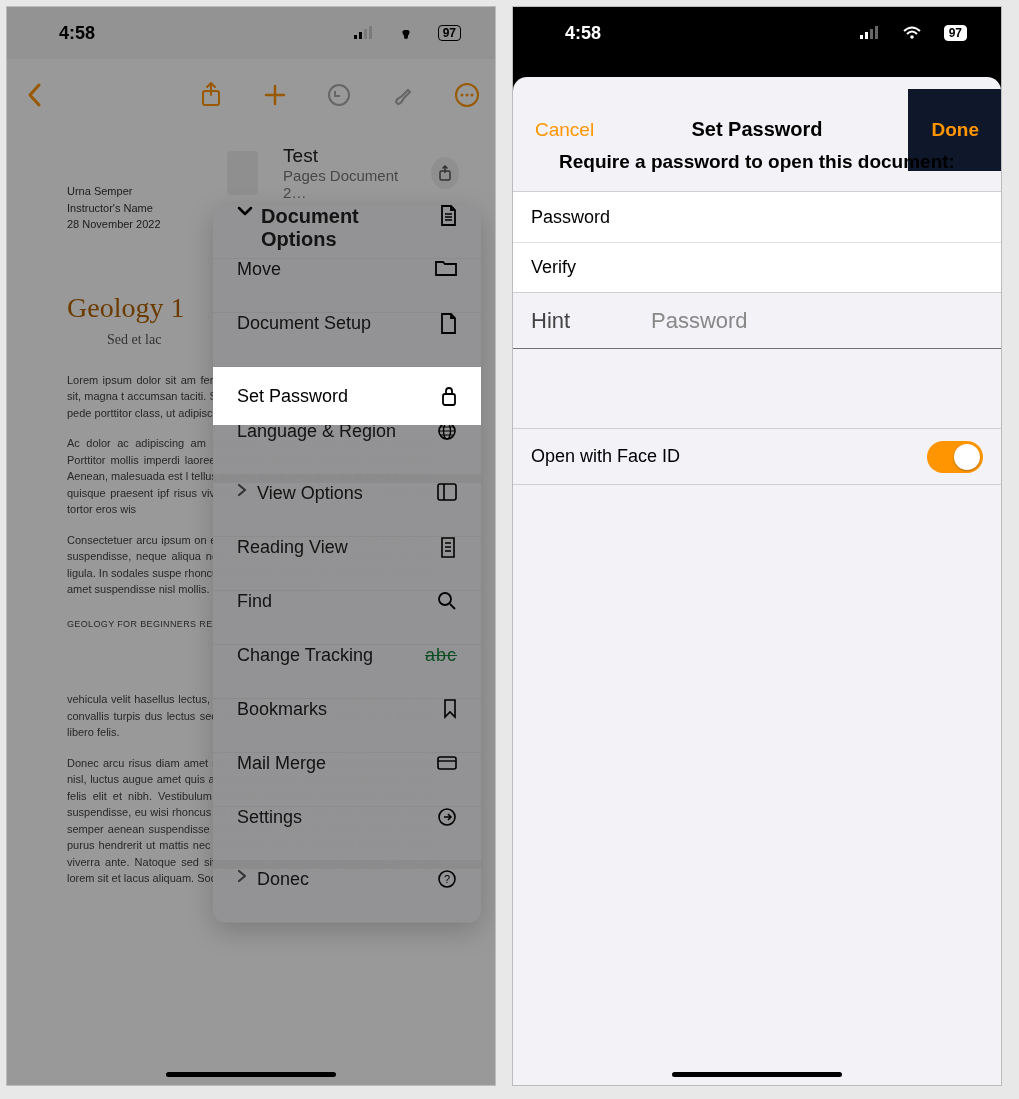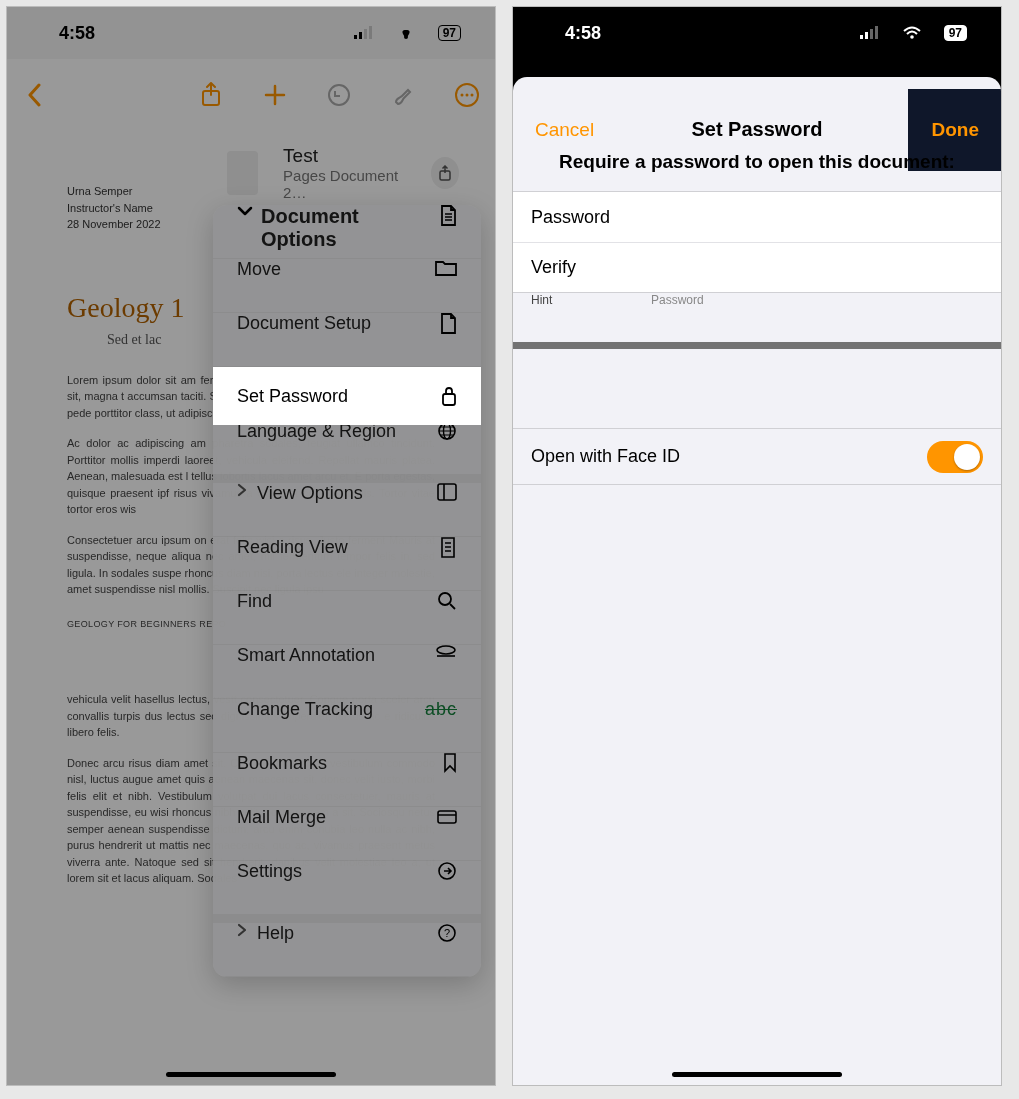--- a/index.html
+++ b/index.html
@@ -140,22 +140,22 @@
   .right .fieldgroup {
     background: #fff; border-top: 1px solid #d0d0d4; border-bottom: 1px solid #d0d0d4;
   }
   .right .fieldgroup .field-row {
     height: 50px; display: flex; align-items: center; padding: 0 18px;
     font-size: 18px;
   }
   .right .fieldgroup .field-row + .field-row { border-top: 1px solid #e2e2e6; }
   .right .fieldgroup .field-label { width: 120px; color: #000; }
   .right .fieldrow-hint {
-    height: 56px; display: flex; align-items: flex-start; padding: 0 18px; font-size: 12px;
-    border-bottom: 7px solid #737373;
+    height: 56px; display: flex; align-items: center; padding: 0 18px; font-size: 22px;
+    border-bottom: 1px solid #737373;
   }
   .right .fieldrow-hint .field-label { width: 120px; color: #444; }
   .right .fieldrow-hint .placeholder { color: #888; }
   .right .gap { height: 80px; border-bottom:1px solid #d0d0d4;}
   .right .toggle-row {
     height: 56px; display: flex; align-items: center; padding: 0 18px; font-size: 18px;
     border-bottom: 1px solid #d0d0d4; background:#f2f2f7;
   }
   .right .toggle-row .label { flex: 1; color:#000;}
   .ios-switch {
@@ -341,29 +341,20 @@
       <div class="row">
         <span>Find</span>
         <span class="trailing">
             <svg width="20" height="20">
               <circle cx="8" cy="8" r="6" stroke="#000" stroke-width="1.8" fill="none"></circle>
               <path d="M13 13 L18 18" stroke="#000" stroke-width="1.8"></path>
             </svg>
           </span>
       </div>
       <div class="row">
-        <span>Smart Annotation</span>
-        <span class="trailing">
-            <svg width="22" height="14">
-              <ellipse cx="11" cy="5" rx="9" ry="4" stroke="#000" stroke-width="1.6" fill="none"></ellipse>
-              <path d="M2 11 H20" stroke="#000" stroke-width="1.6"></path>
-            </svg>
-          </span>
-      </div>
-      <div class="row">
         <span>Change Tracking</span>
         <span class="trailing strike">abc</span>
       </div>
       <div class="row">
         <span>Bookmarks</span>
         <span class="trailing">
             <svg width="14" height="20">
               <path d="M2 1 H12 V18 L7 13 L2 18 Z" stroke="#000" stroke-width="1.6" fill="none"></path>
             </svg>
           </span>
@@ -388,21 +379,21 @@
       </div>
     </div>
 
     <div class="section">
       <div class="row">
         <span class="chev-lead">
             <svg width="10" height="14">
               <path d="M2 2 L8 7 L2 12" stroke="#555" stroke-width="2.2" fill="none" stroke-linecap="round" stroke-linejoin="round"></path>
             </svg>
           </span>
-        <span>Help</span>
+        <span>Donec</span>
         <span class="trailing">
             <svg width="20" height="20">
               <circle cx="10" cy="10" r="8" stroke="#000" stroke-width="1.6" fill="none"></circle>
               <text x="10" y="14" text-anchor="middle" font-size="11" fill="#000">?</text>
             </svg>
           </span>
       </div>
     </div>
   </div>
 

